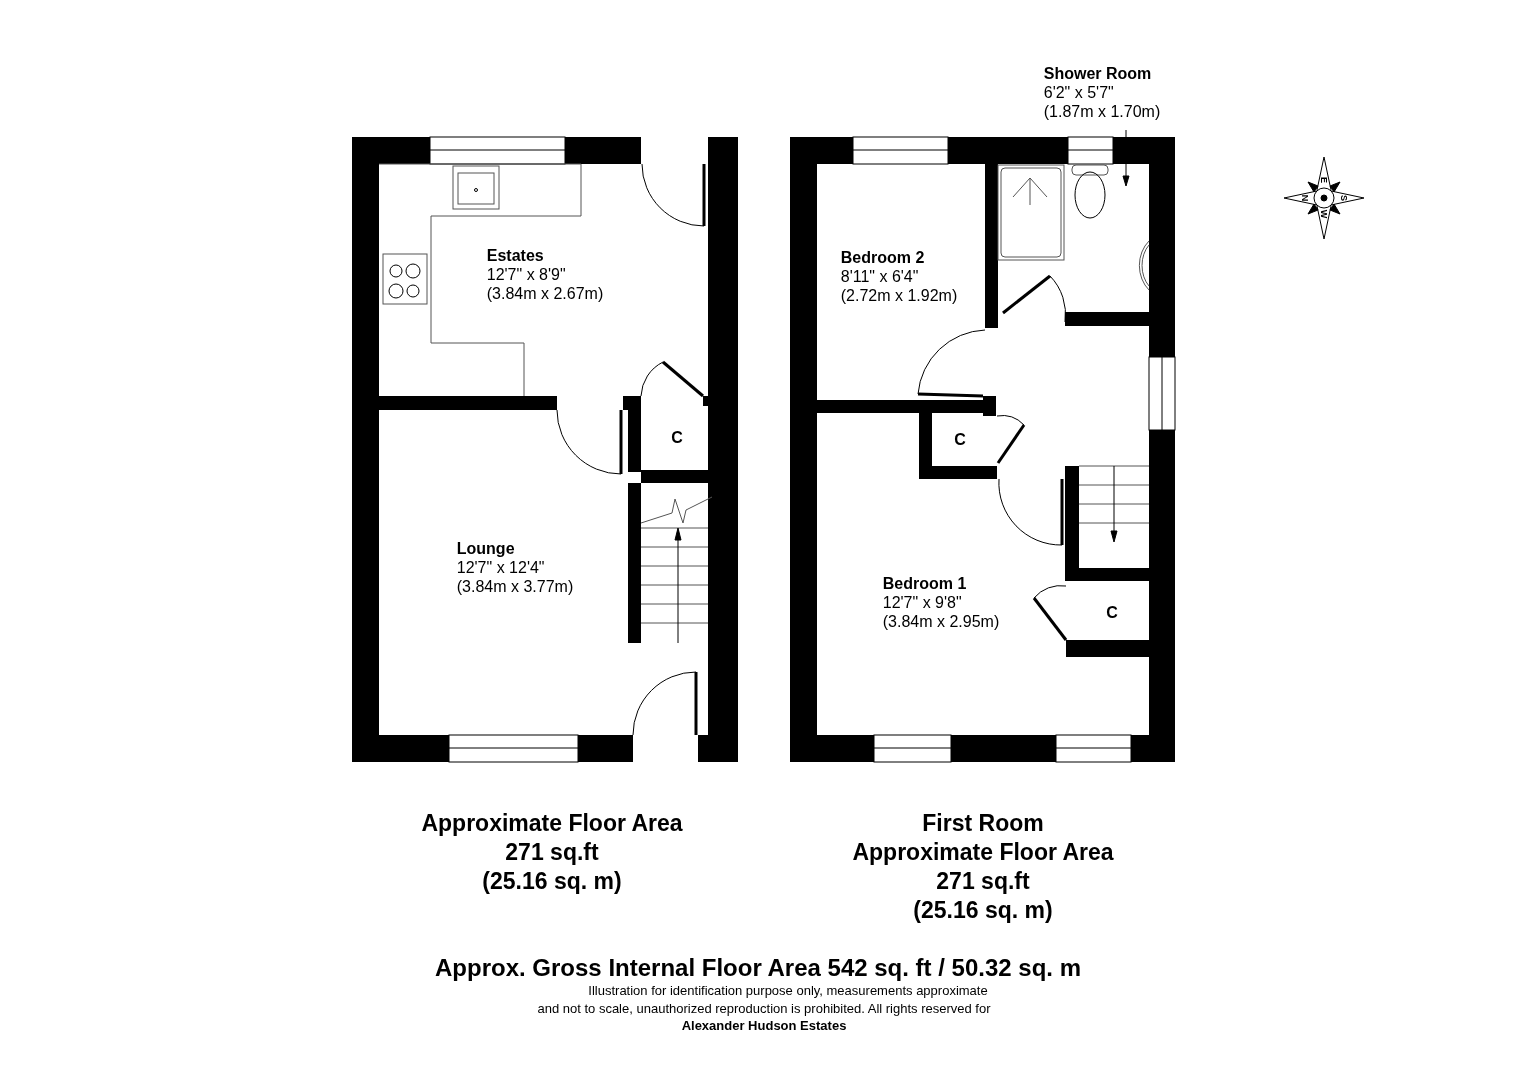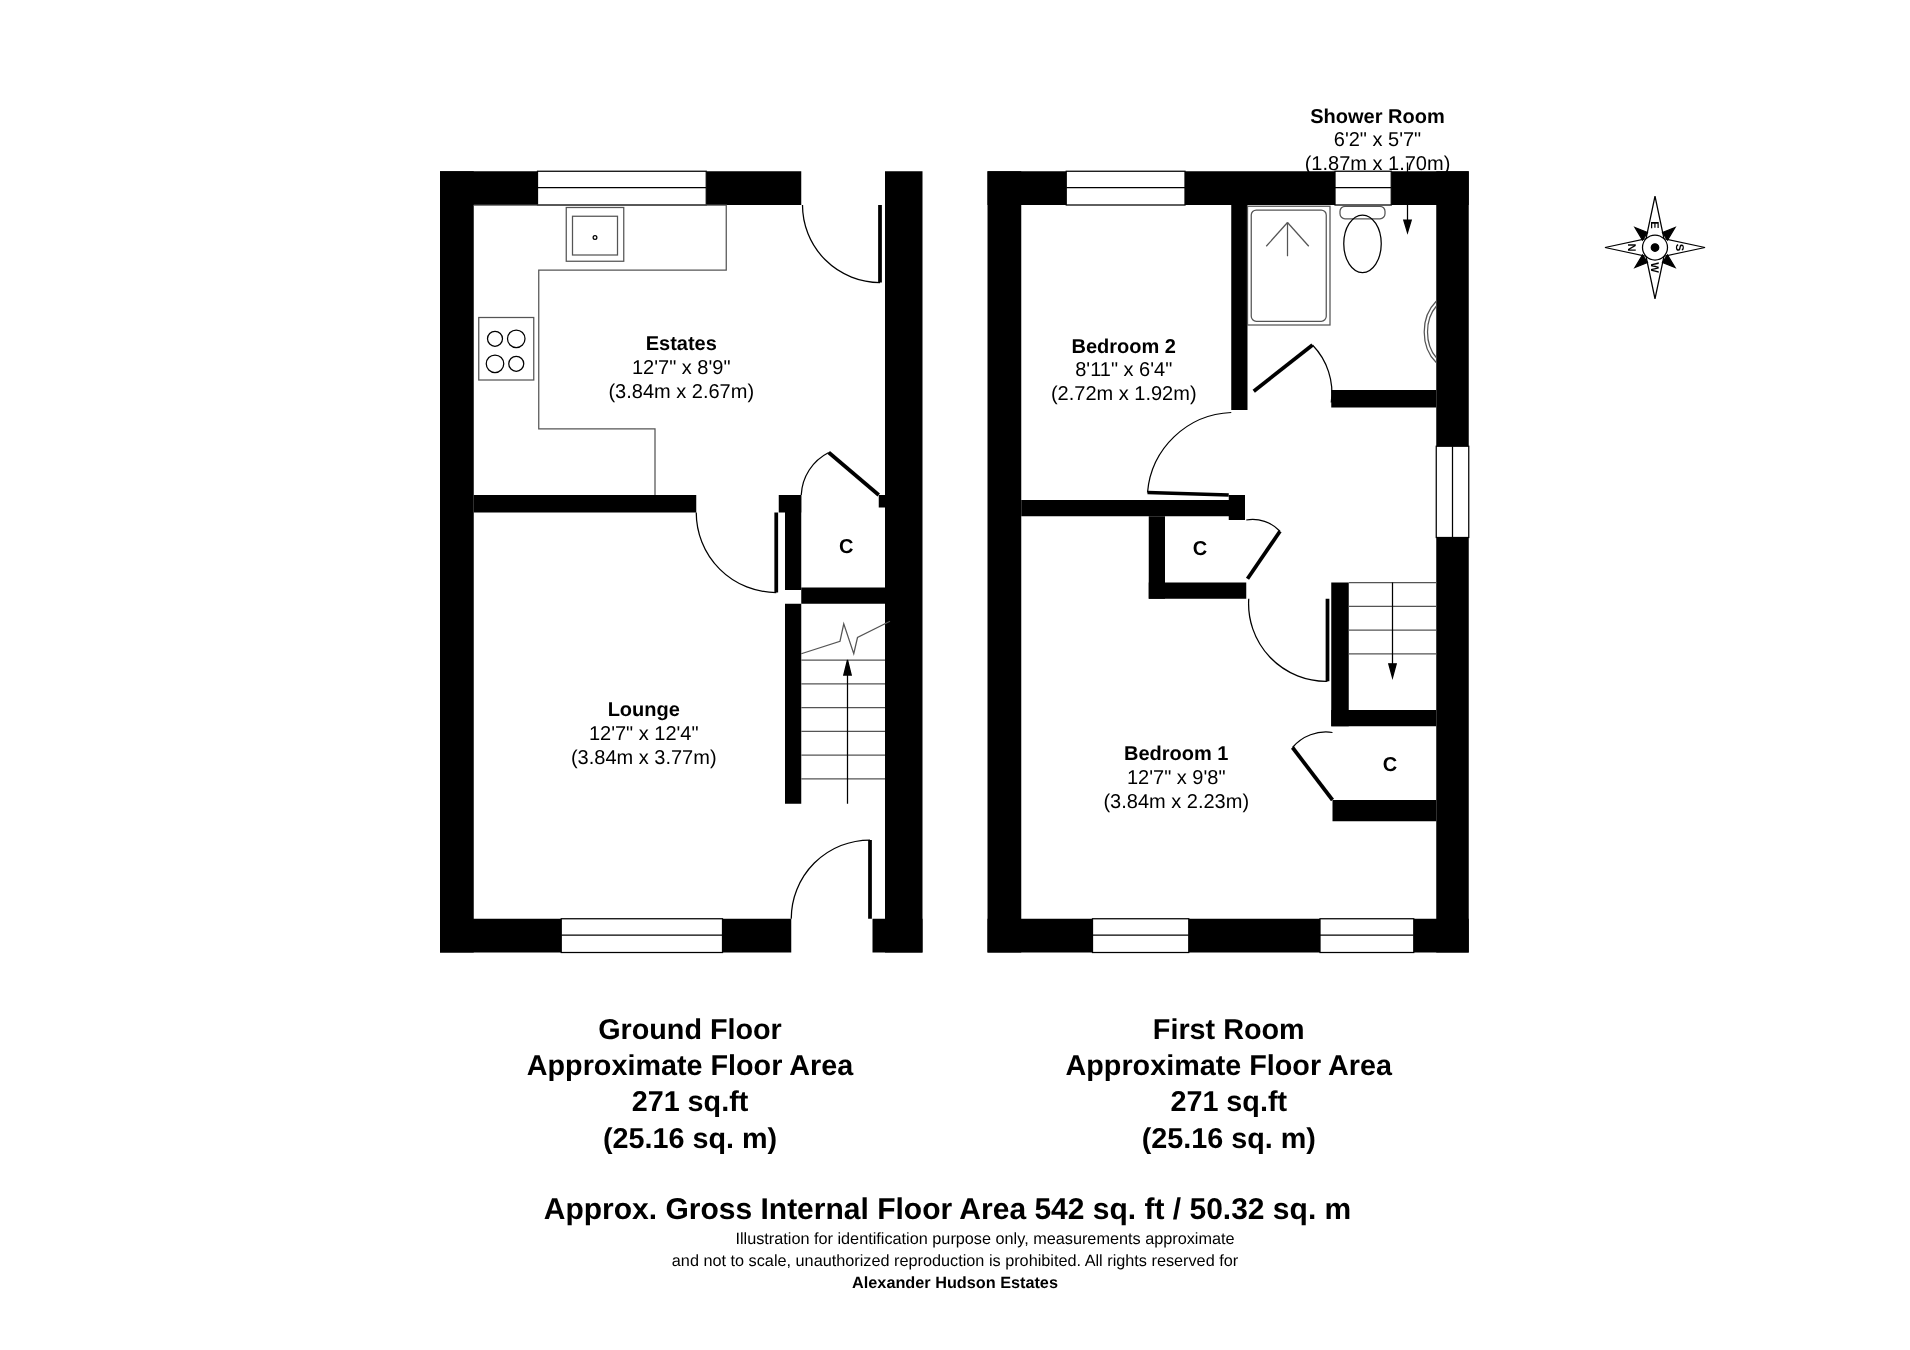--- a/index.html
+++ b/index.html
@@ -1,18 +1,18 @@
 <!DOCTYPE html>
 <html><head>
 <meta charset="utf-8">
 <style>
   html, body { margin:0; padding:0; background:#ffffff; }
   body { width:1528px; height:1080px; position:relative; overflow:hidden; font-family:"Liberation Sans", sans-serif; color:#000; }
   svg.plan { position:absolute; left:0; top:0; }
-  .lbl { position:absolute; text-align:center; transform:translateX(-50%); white-space:nowrap; line-height:1.2;margin-top:20px; }
+  .lbl { position:absolute; transform:translateX(-50%); white-space:nowrap; line-height:1.2; }
   .room-name { font-weight:bold; font-size:16px; }
   .room-dim { font-size:16px; }
   .cup { position:absolute; font-weight:bold; font-size:16px; transform:translate(-50%,-50%); }
   .floor-caption { position:absolute; text-align:center; transform:translateX(-50%); font-weight:bold; font-size:23px; line-height:29px; white-space:nowrap; }
   .gross { position:absolute; left:758px; top:954px; transform:translateX(-50%); font-weight:bold; font-size:24px; white-space:nowrap; }
   .disc { position:absolute; left:764px; transform:translateX(-50%); font-size:13px; white-space:nowrap; }
   .disc.b { font-weight:bold; }
 </style>
 </head>
 <body>
@@ -184,34 +184,33 @@
   <div class="room-dim">(3.84m x 3.77m)</div>
 </div>
 <div class="lbl" style="left:899px;top:248px;">
   <div class="room-name">Bedroom 2</div>
   <div class="room-dim">8'11" x 6'4"</div>
   <div class="room-dim">(2.72m x 1.92m)</div>
 </div>
 <div class="lbl" style="left:941px;top:574px;">
   <div class="room-name">Bedroom 1</div>
   <div class="room-dim">12'7" x 9'8"</div>
-  <div class="room-dim">(3.84m x 2.23m)</div>
+  <div class="room-dim">(3.84m x 2.95m)</div>
 </div>
 <div class="lbl" style="left:1102px;top:64px;">
   <div class="room-name">Shower Room</div>
   <div class="room-dim">6'2" x 5'7"</div>
   <div class="room-dim">(1.87m x 1.70m)</div>
 </div>
 
 <div class="cup" style="left:677px;top:438px;">C</div>
 <div class="cup" style="left:960px;top:440px;">C</div>
 <div class="cup" style="left:1112px;top:613px;">C</div>
 
 <div class="floor-caption" style="left:552px;top:809px;">
-  <div>Ground Floor</div>
   <div>Approximate Floor Area</div>
   <div>271 sq.ft</div>
   <div>(25.16 sq. m)</div>
 </div>
 <div class="floor-caption" style="left:983px;top:809px;">
   <div>First Room</div>
   <div>Approximate Floor Area</div>
   <div>271 sq.ft</div>
   <div>(25.16 sq. m)</div>
 </div>

